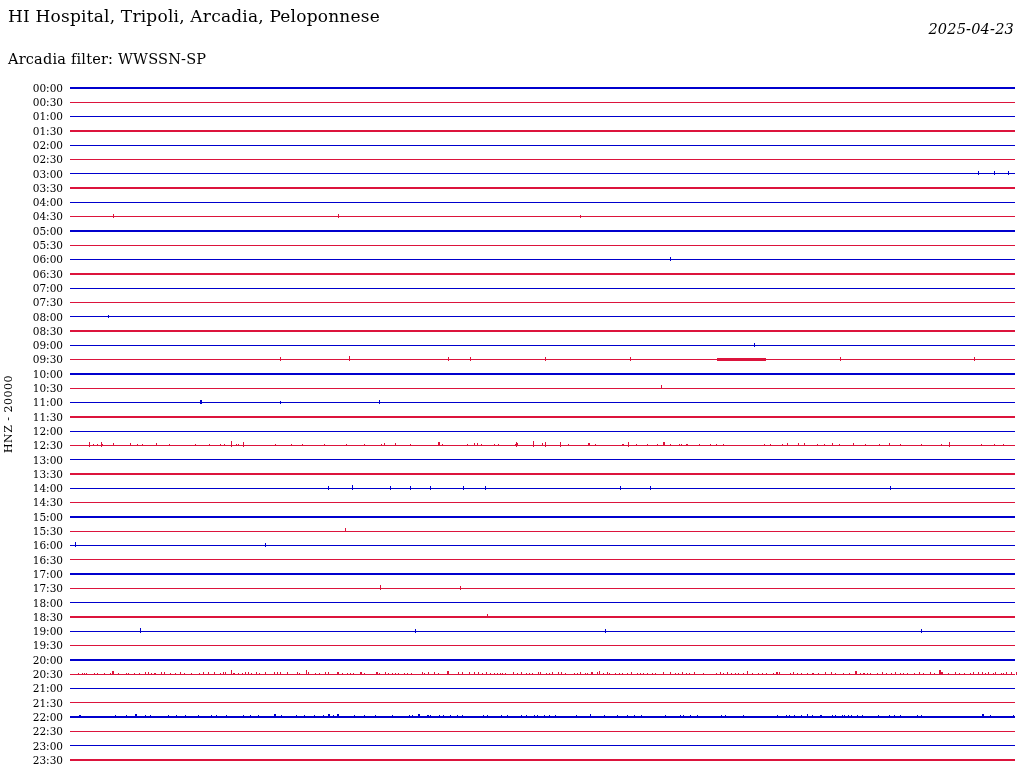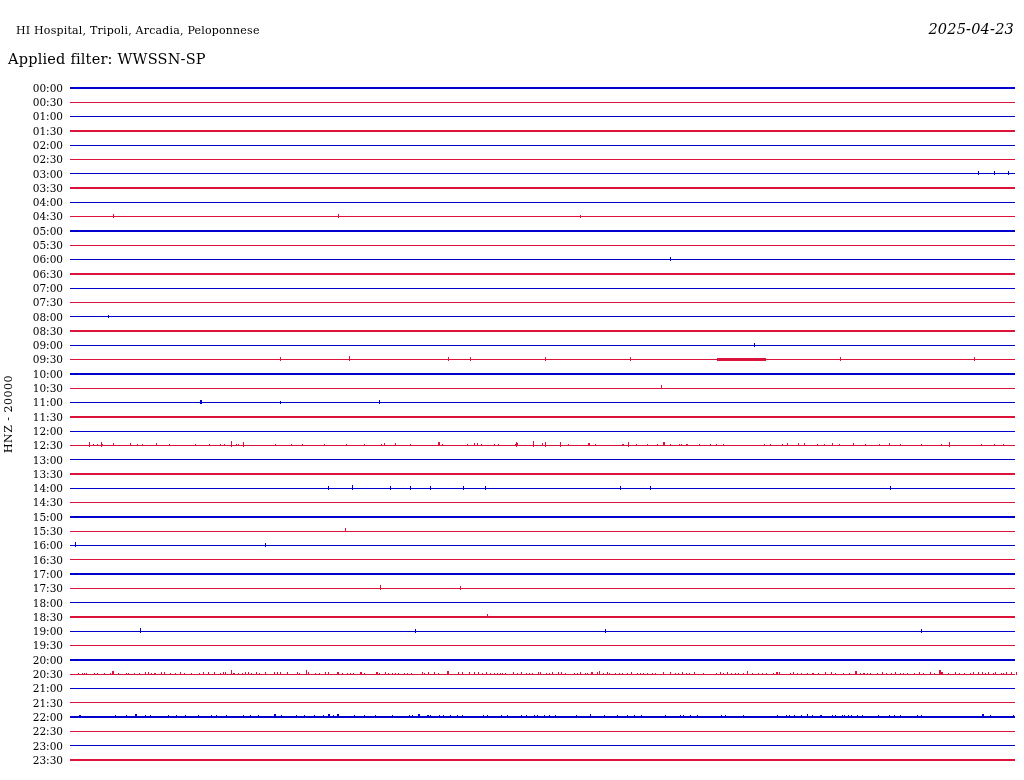--- a/index.html
+++ b/index.html
@@ -1,36 +1,36 @@
 <!DOCTYPE html>
 <html><head>
 <meta charset="utf-8">
 <style>
   html,body{margin:0;padding:0;}
   body{
     width:1024px;height:780px;position:relative;overflow:hidden;
     background:#ffffff;color:#000;
     font-family:"DejaVu Serif","Liberation Serif",serif;
   }
-  .hdr-title{position:absolute;left:8px;top:24px;font-size:11px;letter-spacing:.2px;white-space:nowrap;margin-left:8px;}
+  .hdr-title{position:absolute;left:8px;top:6px;font-size:17px;letter-spacing:.2px;white-space:nowrap;}
   .hdr-date{position:absolute;right:10px;top:21px;font-size:14.5px;letter-spacing:.2px;font-style:italic;}
   .hdr-filter{position:absolute;left:8px;top:51px;font-size:14.5px;letter-spacing:.2px;white-space:nowrap;}
   .yaxis-label{
     position:absolute;left:2px;top:470px;font-size:11px;letter-spacing:.5px;
     transform:rotate(-90deg);transform-origin:left top;white-space:nowrap;width:112px;text-align:center;
   }
   svg.plot{position:absolute;left:0;top:0;}
   svg.plot text{font-family:"DejaVu Serif","Liberation Serif",serif;font-size:10.5px;fill:#000;}
 </style>
 </head>
 <body>
 
 <div class="hdr-title">HI Hospital, Tripoli, Arcadia, Peloponnese</div>
 <div class="hdr-date">2025-04-23</div>
-<div class="hdr-filter">Applied filter: WWSSN-SP</div>
+<div class="hdr-filter">Arcadia filter: WWSSN-SP</div>
 <div class="yaxis-label">HNZ - 20000</div>
 
 <svg class="plot" width="1024" height="780" viewBox="0 0 1024 780" shape-rendering="crispEdges">
     <text x="63" y="91.8" text-anchor="end">00:00</text>
     <line x1="70" x2="1015" y1="88" y2="88" stroke="#0000cd" stroke-width="1.3"></line>
     <text x="63" y="106.098" text-anchor="end">00:30</text>
     <line x1="70" x2="1015" y1="102.298" y2="102.298" stroke="#dc143c" stroke-width="1.3"></line>
     <text x="63" y="120.396" text-anchor="end">01:00</text>
     <line x1="70" x2="1015" y1="116.596" y2="116.596" stroke="#0000cd" stroke-width="1.3"></line>
     <text x="63" y="134.69400000000002" text-anchor="end">01:30</text>

